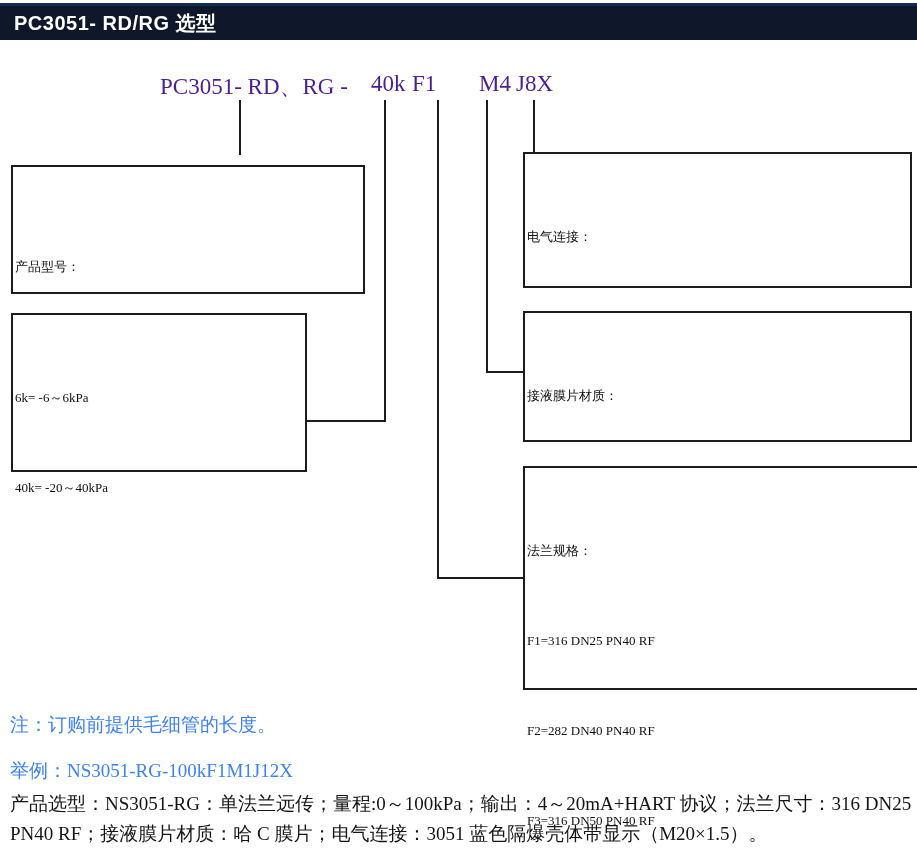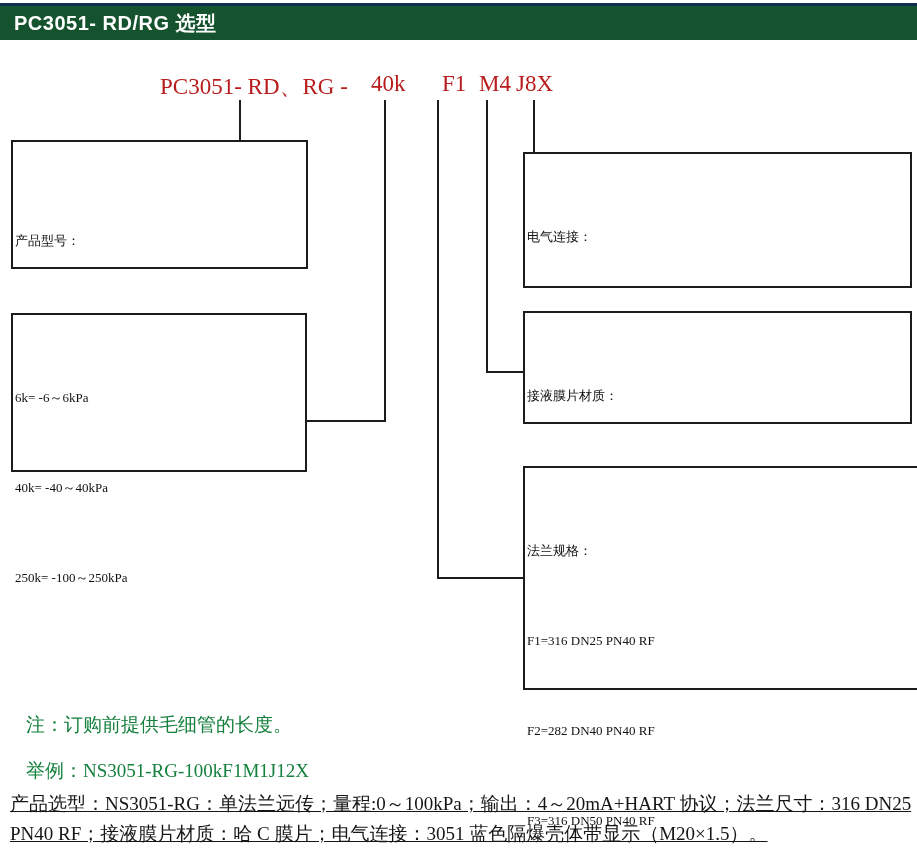--- a/index.html
+++ b/index.html
@@ -7,112 +7,111 @@
     position:relative;
     width:917px;height:853px;
     background:#ffffff;
     font-family:"Liberation Serif","DejaVu Serif",serif;
     color:#111111;
     overflow:hidden;
   }
   
   .header-bar{
     position:absolute;left:0;top:3px;width:917px;height:37px;
-    background:#14532d;
+    background:#0f172a;
     border-top:3px solid #0e2f52;
     box-sizing:border-box;
     display:flex;align-items:center;
   }
   .header-title{
     font-family:"Liberation Sans","DejaVu Sans",sans-serif;
     font-weight:bold;font-size:20px;color:#ffffff;
     padding-left:14px;letter-spacing:0.5px;
   }
   
   .model-seg{
     position:absolute;top:71px;
-    font-size:23px;white-space:pre;color:#b91c1c;
+    font-size:23px;white-space:pre;color:#4c1d95;
   }
   
   .vline,.hline{position:absolute;background:#1c1c1c;}
   .vline{width:2px;}
   .hline{height:2px;}
   
   .box{
     position:absolute;
     border:2px solid #1c1c1c;
     box-sizing:border-box;
     background:#ffffff;
     padding:8px 6px 0 2px;
     font-size:13px;
     line-height:30px;
     white-space:pre;
   }
   .box.tall-lines{line-height:36px;padding-top:10px;}
   .bline{white-space:pre;}
   
-  .note-line{position:absolute;left:26px;font-size:19px;white-space:pre;color:#15803d;}
+  .note-line{position:absolute;left:10px;font-size:19px;white-space:pre;color:#3b82f6;}
   .desc-par{position:absolute;left:10px;width:903px;font-size:19px;line-height:30px;color:#151515;}
 </style>
 </head>
 <body>
 
 <div class="page">
 
   <div class="header-bar">
     <span class="header-title">PC3051- RD/RG 选型</span>
   </div>
 
   <span class="model-seg" style="left:160px;">PC3051- RD、RG -</span>
   <span class="model-seg" style="left:371px;">40k</span>
-  <span class="model-seg" style="left:442px;">F1</span>
+  <span class="model-seg" style="left:412px;">F1</span>
   <span class="model-seg" style="left:479px;">M4</span>
   <span class="model-seg" style="left:516px;">J8X</span>
 
   <div class="vline" style="left:239px;top:100px;height:55px;"></div>
   <div class="vline" style="left:384px;top:100px;height:322px;"></div>
   <div class="hline" style="left:307px;top:420px;width:79px;"></div>
   <div class="vline" style="left:437px;top:100px;height:479px;"></div>
   <div class="hline" style="left:437px;top:577px;width:88px;"></div>
   <div class="vline" style="left:486px;top:100px;height:273px;"></div>
   <div class="hline" style="left:486px;top:371px;width:39px;"></div>
   <div class="vline" style="left:533px;top:100px;height:52px;"></div>
 
-  <div class="box tall-lines" style="left:11px;top:140px;width:297px;height:129px;font-family:Liberation Mono, monospace;">
+  <div class="box tall-lines" style="left:11px;top:165px;width:354px;height:129px;">
     <div class="bline">产品型号：</div>
     <div class="bline">NS3051-RD=双法兰</div>
   </div>
 
   <div class="box" style="left:11px;top:313px;width:296px;height:159px;">
     <div class="bline">6k= -6～6kPa</div>
-    <div class="bline">40k= -40～40kPa</div>
-    <div class="bline">250k= -100～250kPa</div>
+    <div class="bline">40k= -20～40kPa</div>
   </div>
 
   <div class="box" style="left:523px;top:152px;width:389px;height:136px;">
     <div class="bline">电气连接：</div>
     <div class="bline">J8X= 3051 壳体带显示（M20×1.5）</div>
     <div class="bline">J12X = 3051 隔爆壳体带显示（M20×1.5）</div>
     <div class="bline">J22X = 3051 隔爆壳体带显示（NPT1/2）</div>
   </div>
 
-  <div class="box" style="left:523px;top:311px;width:389px;height:113px;">
+  <div class="box" style="left:523px;top:311px;width:389px;height:131px;">
     <div class="bline">接液膜片材质：</div>
     <div class="bline">M4= 316L</div>
     <div class="bline">M1= 哈 C</div>
     <div class="bline">M2= 钽</div>
   </div>
 
   <div class="box" style="left:523px;top:466px;width:439px;height:224px;">
     <div class="bline">法兰规格：</div>
     <div class="bline">F1=316 DN25 PN40 RF</div>
     <div class="bline">F2=282 DN40 PN40 RF</div>
     <div class="bline">F3=316 DN50 PN40 RF</div>
     
     
     
   </div>
 
   <div class="note-line" style="top:712px;">注：订购前提供毛细管的长度。</div>
   <div class="note-line" style="top:758px;">举例：NS3051-RG-100kF1M1J12X</div>
-  <div class="desc-par" style="top:789px;text-decoration:underline;">产品选型：NS3051-RG：单法兰远传；量程:0～100kPa；输出：4～20mA+HART 协议；法兰尺寸：316 DN25 PN40 RF；接液膜片材质：哈 C 膜片；电气连接：3051 蓝色隔爆壳体带显示（M20×1.5）。</div>
+  <div class="desc-par" style="top:789px;">产品选型：NS3051-RG：单法兰远传；量程:0～100kPa；输出：4～20mA+HART 协议；法兰尺寸：316 DN25 PN40 RF；接液膜片材质：哈 C 膜片；电气连接：3051 蓝色隔爆壳体带显示（M20×1.5）。</div>
 
 </div>
 
 </body></html>

